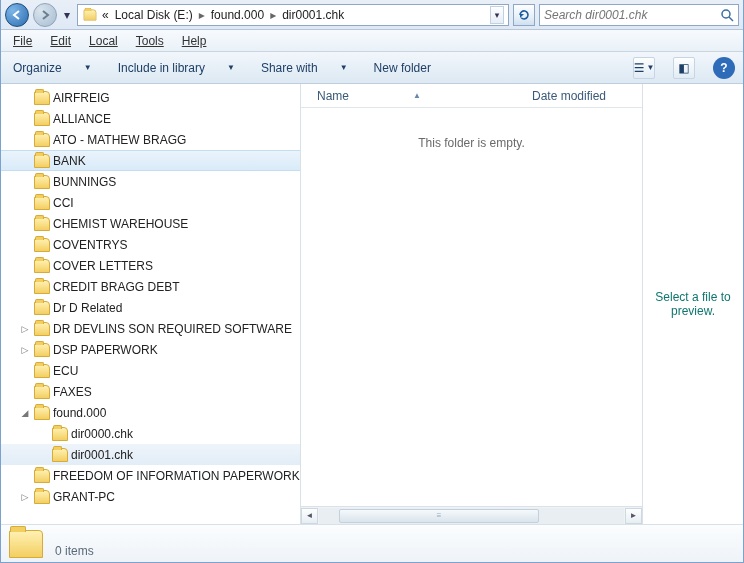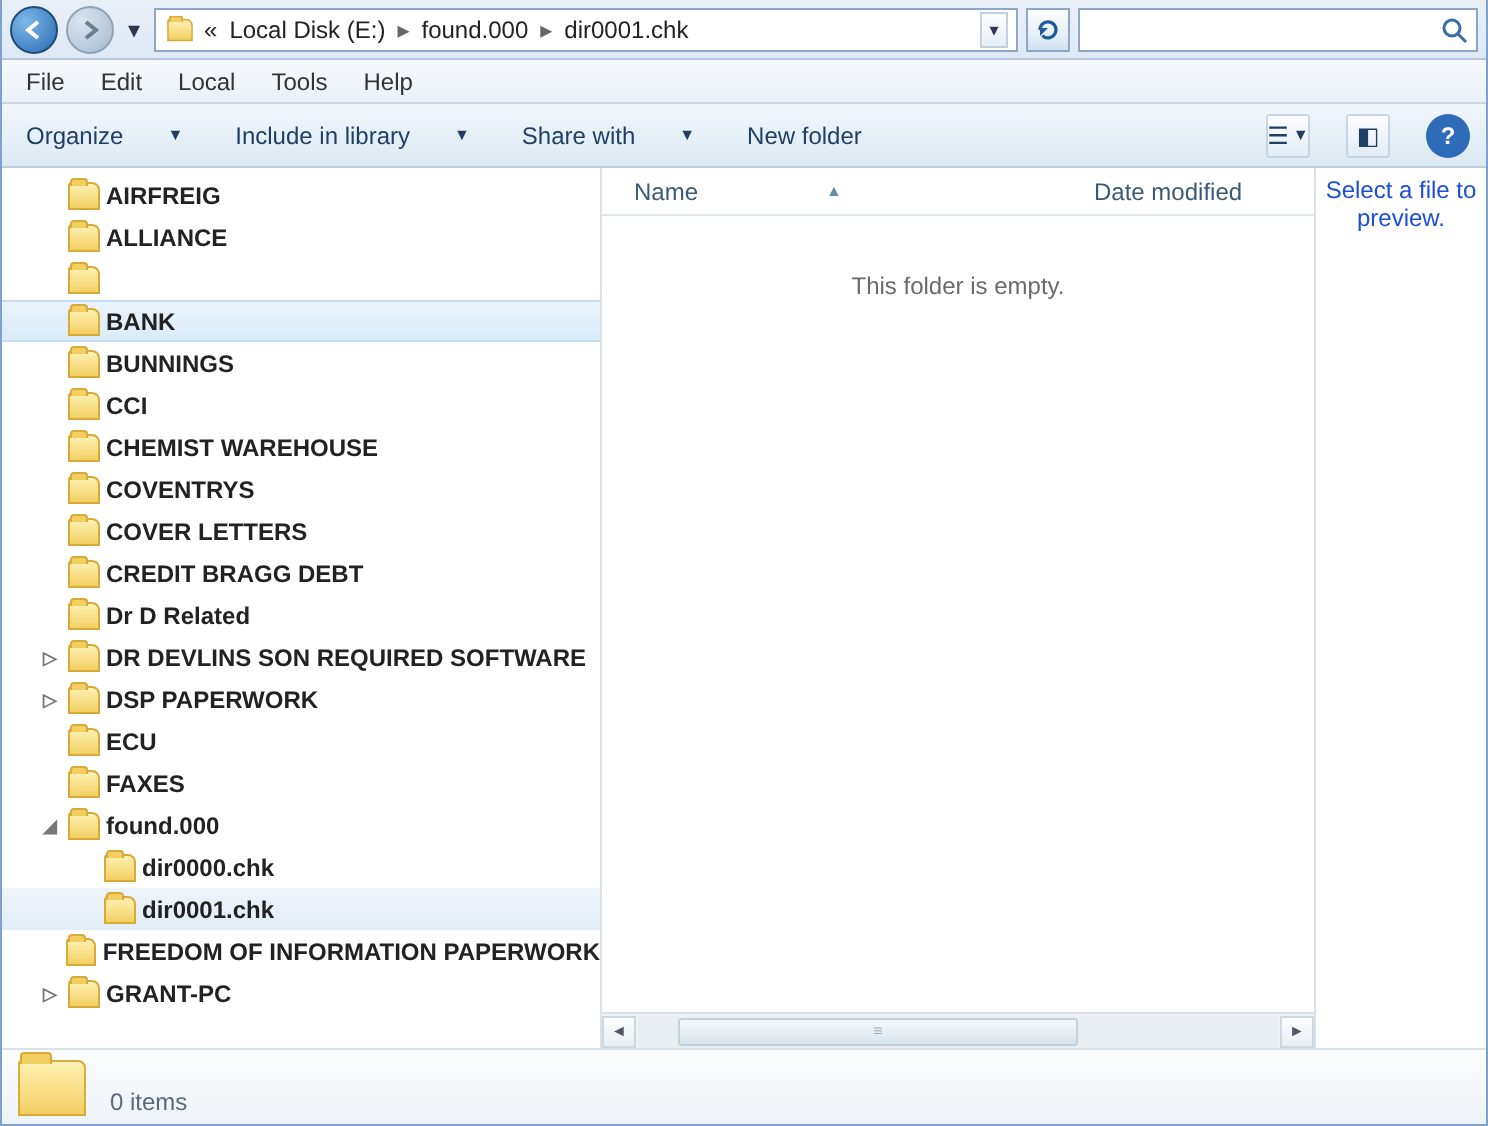--- a/index.html
+++ b/index.html
@@ -13,32 +13,32 @@
   .breadcrumb { flex:1; height:22px; background:#fff; border:1px solid #8ea7c5; display:flex; align-items:center; padding:0 4px; gap:2px;}
   .bc-sep { color:#666; padding:0 2px;}
   .bc-seg { padding:0 2px; color:#222;}
   .bc-dropicon { width:14px;height:18px;border:1px solid #c2d0df;display:flex;align-items:center;justify-content:center;font-size:9px;color:#335;margin-left:2px;background:linear-gradient(#fefefe,#e7eef6);}
   .refresh { width:22px;height:22px;border:1px solid #8ea7c5;background:linear-gradient(#fdfefe,#e7f0f8 60%, #cfe0ef);display:flex;align-items:center;justify-content:center;color:#1e4e7a;}
   .search { width:200px; height:22px; border:1px solid #8ea7c5; background:#fff; display:flex;align-items:center;padding:0 4px; color:#999; position:relative;}
   .search .mag { margin-left:auto; color:#3b6ea5;}
   .search input { border:none; outline:none; flex:1; font-style:italic; color:#888; }
   
   .menu-bar { height:22px; background:linear-gradient(#f7fafd,#e9f1f8); border-bottom:1px solid #cad5e0; display:flex; align-items:center; padding:0 4px; gap:2px;}
-  .menu-item { padding:2px 8px; color:#333;}
+  .menu-item { padding:2px 8px; color:#333;text-decoration:underline;}
   
   .toolbar { height:32px; background:linear-gradient(#f1f6fb,#dde9f3); border-bottom:1px solid #bfcddc; display:flex; align-items:center; padding:0 8px; gap:18px; color:#1e3f66;}
   .tool-btn { display:flex; align-items:center; gap:22px; padding:2px 4px;}
   .tool-drop { font-size:8px; color:#1e3f66;}
   .spacer { flex:1; }
   .icon-btn { width:22px; height:22px; display:flex;align-items:center;justify-content:center;background:linear-gradient(#fdfefe,#e2ecf5);border:1px solid #c7d5e3;border-radius:2px;}
   .icon-btn.help{ background:#2e6bb8; color:#fff; border-radius:50%; border:none; font-weight:bold;}
   
   .body { flex:1; display:flex; min-height:0;}
   .tree { width:300px; border-right:1px solid #d9e1e8; overflow-y:auto; background:#fff; position:relative;}
-  .tree-inner { padding:3px 0 3px 0;font-weight:bold; }
+  .tree-inner { padding:3px 0 3px 0; }
   .tree-row { display:flex; align-items:center; height:21px; padding-left:8px; gap:3px; white-space:nowrap;}
   .tree-row.selected { background:linear-gradient(#eaf3fb,#d9ebf9); border-top:1px solid #c5ddf1;border-bottom:1px solid #c5ddf1;}
   .tree-row.open-sel { background:linear-gradient(#eef4fa,#e2edf7);}
   .exp { width:12px; display:inline-flex;align-items:center;justify-content:center;color:#777; font-size:9px;}
   .indent0{ padding-left:18px;} .indent1{ padding-left:36px;}
   .folder-icon { width:16px;height:14px;background:linear-gradient(#fff1b3,#f3cf62);border:1px solid #d6ab38;border-top-left-radius:2px;border-top-right-radius:4px;display:inline-block;position:relative;}
   .folder-icon::before{content:"";position:absolute;top:-3px;left:0;width:7px;height:3px;background:#f3cf62;border:1px solid #d6ab38;border-bottom:none;border-top-left-radius:2px;border-top-right-radius:2px;}
   .folder-icon.large { width:34px;height:28px;}
   .folder-icon.large::before{width:14px;height:5px;top:-5px;}
   .tree-label { color:#222;}
@@ -46,21 +46,21 @@
   .content { flex:1; display:flex; flex-direction:column; min-width:0;}
   .col-header { height:24px; border-bottom:1px solid #e1e6eb; display:flex; align-items:center; padding:0 8px; color:#3a5a7a;gap:36px;}
   .col-header .col { padding:0 8px; display:flex;align-items:center;gap:4px;}
   .col-header .sortmark{ font-size:8px; color:#6688aa;}
   .empty-msg { text-align:center; color:#6a6a6a; padding-top:28px; flex:1;}
   .hscroll { height:18px; background:#f0f3f6;border-top:1px solid #dbe1e7; display:flex;align-items:center;}
   .hscroll .arrow{width:17px;height:16px;border:1px solid #cfd8df;background:linear-gradient(#fdfefe,#e7eef3);display:flex;align-items:center;justify-content:center;font-size:8px;color:#556;}
   .hscroll .track{flex:1;position:relative;height:16px;background:#e9eef2;margin:0 1px;}
   .hscroll .thumb{position:absolute;left:20px;width:200px;height:14px;top:1px;background:linear-gradient(#f5f9fc,#d9e4ec);border:1px solid #c3d1dc;border-radius:2px;display:flex;align-items:center;justify-content:center;color:#9ab;font-size:8px;}
   
-  .preview { width:86px; border-left:1px solid #d9e1e8; display:flex; justify-content:center; color:#1d4ed8; text-align:center; padding:4px;}
+  .preview { width:101px; border-left:1px solid #d9e1e8; display:flex; align-items:center; justify-content:center; color:#0f766e; text-align:center; padding:4px;}
   
   .status { height:38px; border-top:1px solid #d9e1e8; display:flex; align-items:flex-end; padding:4px 8px; gap:12px; background:linear-gradient(#fbfdfe,#eef3f8);}
   .status .lbl { color:#5a6a78;}
   
   svg { display:block; }
   
   .tree::-webkit-scrollbar{width:17px;} .tree::-webkit-scrollbar-track{background:#f0f3f6;} .tree::-webkit-scrollbar-thumb{background:linear-gradient(#f5f9fc,#d9e4ec);border:1px solid #c3d1dc;border-radius:2px;}
 </style>
 </head>
 <body>
@@ -90,20 +90,21 @@
       <span style="flex:1"></span>
       <span class="bc-dropicon">▾</span>
     </div>
     <div class="refresh">
       <svg width="14" height="14" viewBox="0 0 14 14">
           <path d="M3 7a4 4 0 1 1 1.2 2.8" stroke="#1e5a9e" stroke-width="1.6" fill="none"></path>
           <path d="M3 10 L3 6 L7 6 Z" fill="#1e5a9e"></path>
         </svg>
     </div>
     <div class="search">
+      <input placeholder="Search dir0001.chk" style="">
       <span class="mag">
         <svg width="14" height="14" viewBox="0 0 14 14">
             <circle cx="6" cy="6" r="4" stroke="#3b6ea5" stroke-width="1.5" fill="none"></circle>
             <line x1="9" y1="9" x2="13" y2="13" stroke="#3b6ea5" stroke-width="1.5"></line>
           </svg>
       </span>
     </div>
   </div>
 
   <div class="menu-bar">
@@ -150,20 +151,21 @@
             <span class="tree-label">AIRFREIG</span>
           </div>
           <div class="tree-row indent0">
             <span class="exp"></span>
             <span class="folder-icon"></span>
             <span class="tree-label">ALLIANCE</span>
           </div>
           <div class="tree-row indent0">
             <span class="exp"></span>
             <span class="folder-icon"></span>
+            <span class="tree-label">ATO - MATHEW BRAGG</span>
           </div>
           <div class="tree-row indent0 selected">
             <span class="exp"></span>
             <span class="folder-icon"></span>
             <span class="tree-label">BANK</span>
           </div>
           <div class="tree-row indent0">
             <span class="exp"></span>
             <span class="folder-icon"></span>
             <span class="tree-label">BUNNINGS</span>

